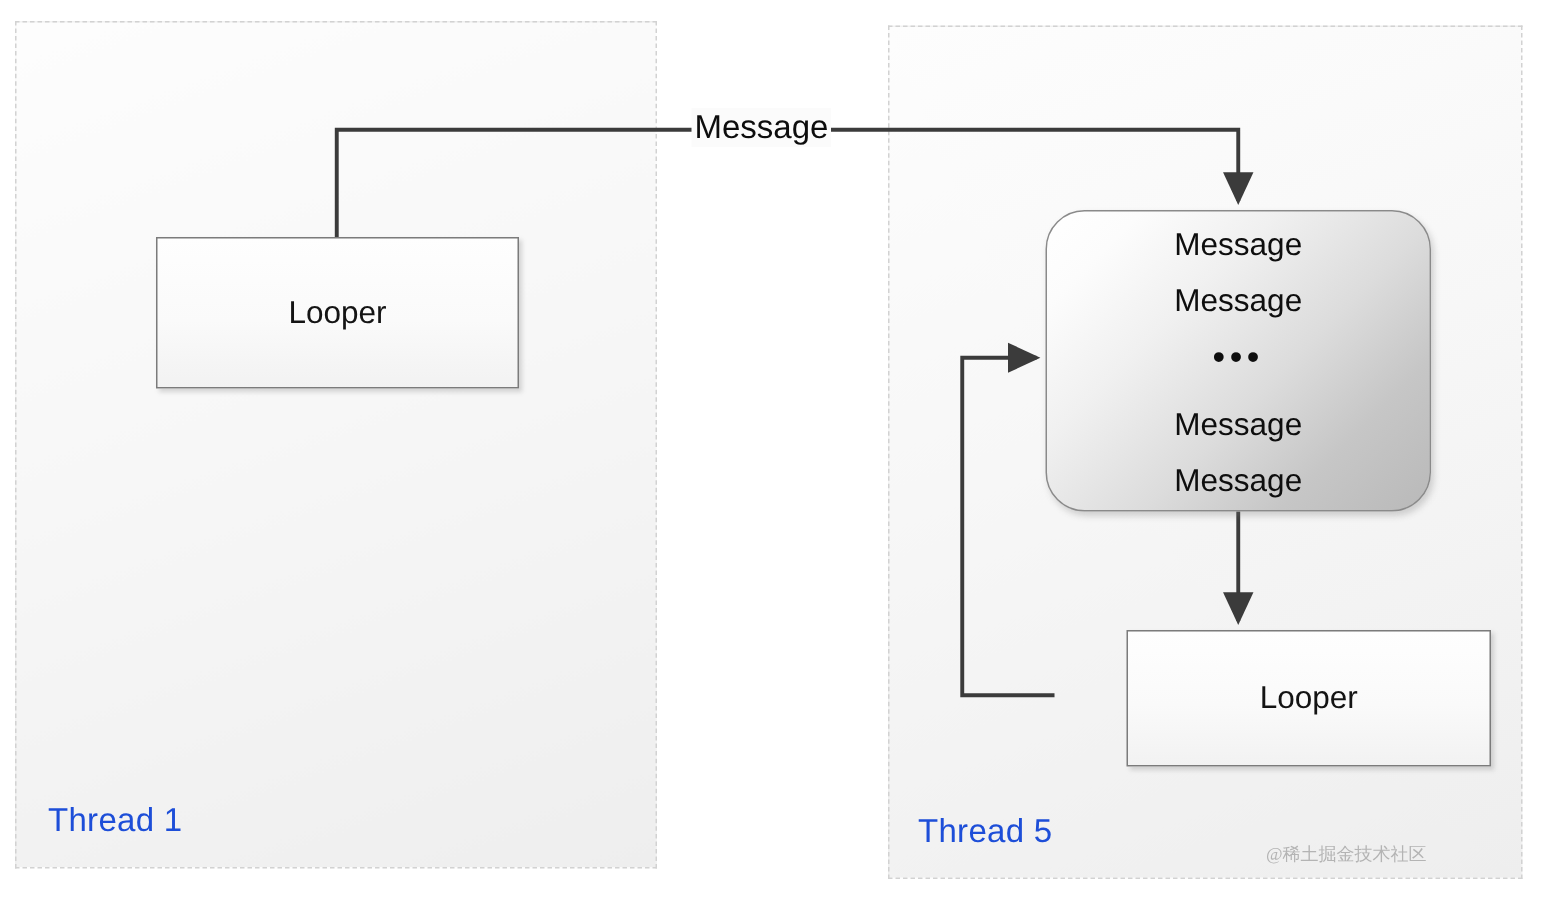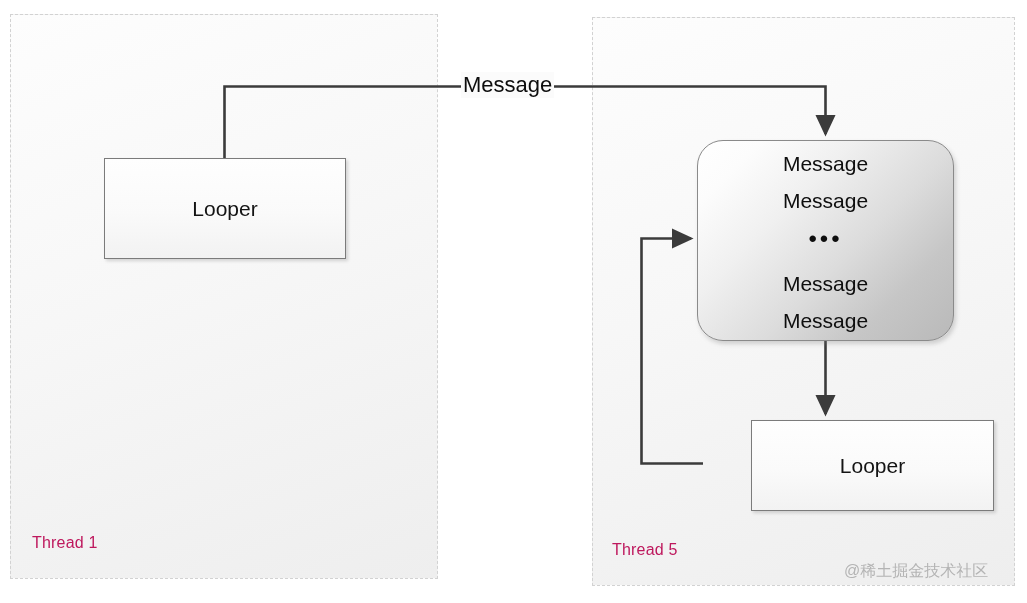--- a/index.html
+++ b/index.html
@@ -23,22 +23,22 @@
     position: absolute;
     border: 1px dashed #d2d2d2;
     background: linear-gradient(160deg, #fdfdfd 0%, #f7f7f7 45%, #eeeeee 100%);
     box-sizing: border-box;
   }
   #thread1 { left: 10px;  top: 14px; width: 428px; height: 565px; }
   #thread2 { left: 592px; top: 17px; width: 423px; height: 569px; }
 
   .thread-label {
     position: absolute;
-    font-size: 16px;
-    color: #be185d;
+    font-size: 22px;
+    color: #1d4ed8;
     letter-spacing: 0.2px;
     white-space: nowrap;
   }
   #thread1-label { left: 32px;  top: 534px; }
   #thread2-label { left: 612px; top: 541px; }
 
   
   .node-rect {
     position: absolute;
     border: 1px solid #7b7b7b;
@@ -110,23 +110,24 @@
     background: #fbfbfb;
     padding: 0 2px;
     white-space: nowrap;
   }
 
   
   #watermark {
     position: absolute;
     left: 844px;
     top: 561px;
-    font-size: 16px;
+    font-size: 12px;
     color: #b4b4b4;
     white-space: nowrap;
+    font-family: Liberation Serif, serif;
   }
 </style>
 </head>
 <body>
 
 <div id="stage">
 
   <div class="thread-box" id="thread1"></div>
   <div class="thread-label" id="thread1-label">Thread 1</div>
 

